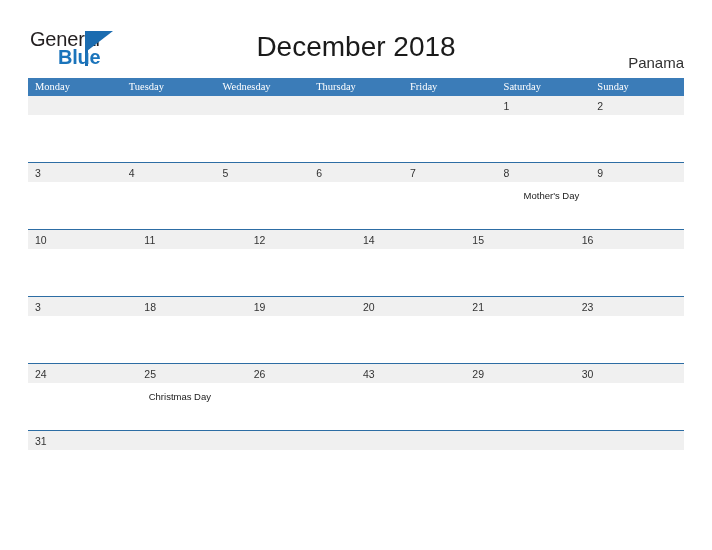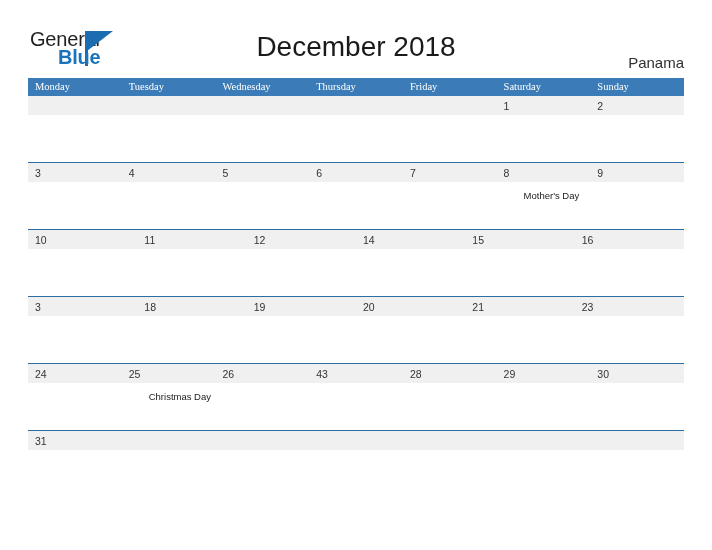--- a/index.html
+++ b/index.html
@@ -275,21 +275,20 @@
         <div class="event-cell"><span class="event-label"></span></div>
       </div>
     </div>
 
     <div class="week-row">
       <div class="date-band">
         <div class="day-cell"><span class="day-num">24</span></div>
         <div class="day-cell"><span class="day-num">25</span></div>
         <div class="day-cell"><span class="day-num">26</span></div>
         <div class="day-cell"><span class="day-num">43</span></div>
-        <div class="day-cell"><span class="day-num">28</span></div>
         <div class="day-cell"><span class="day-num">29</span></div>
         <div class="day-cell"><span class="day-num">30</span></div>
       </div>
       <div class="body-band h-week">
         <div class="event-cell"><span class="event-label"></span></div>
         <div class="event-cell"><span class="event-label">Christmas Day</span></div>
         <div class="event-cell"><span class="event-label"></span></div>
         <div class="event-cell"><span class="event-label"></span></div>
         <div class="event-cell"><span class="event-label"></span></div>
         <div class="event-cell"><span class="event-label"></span></div>

